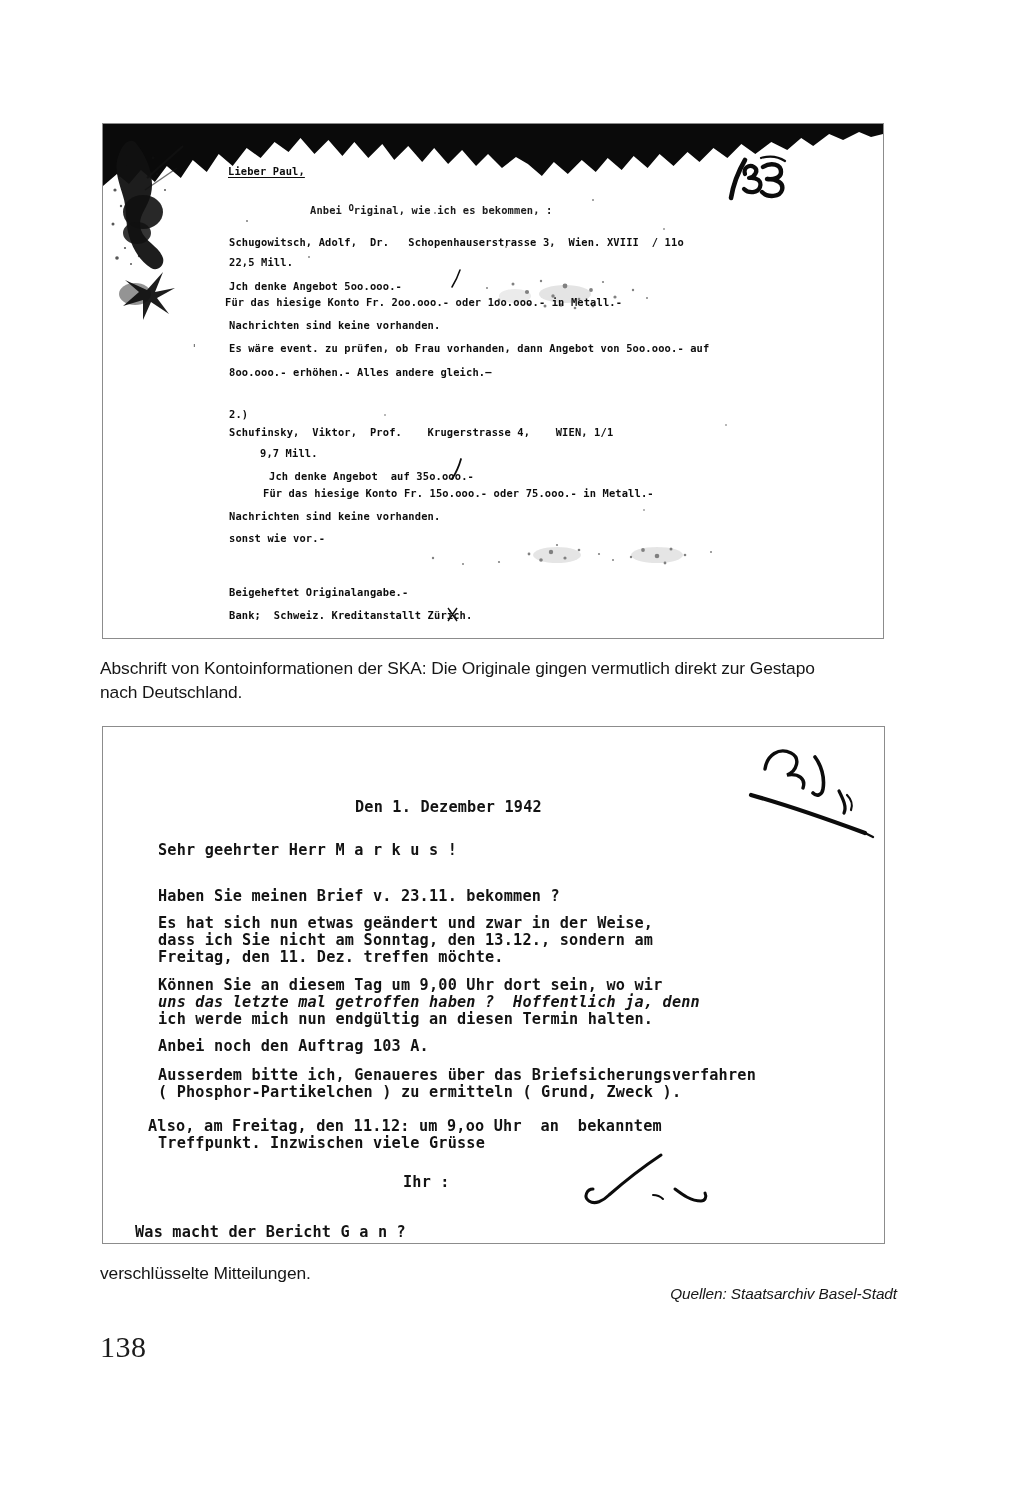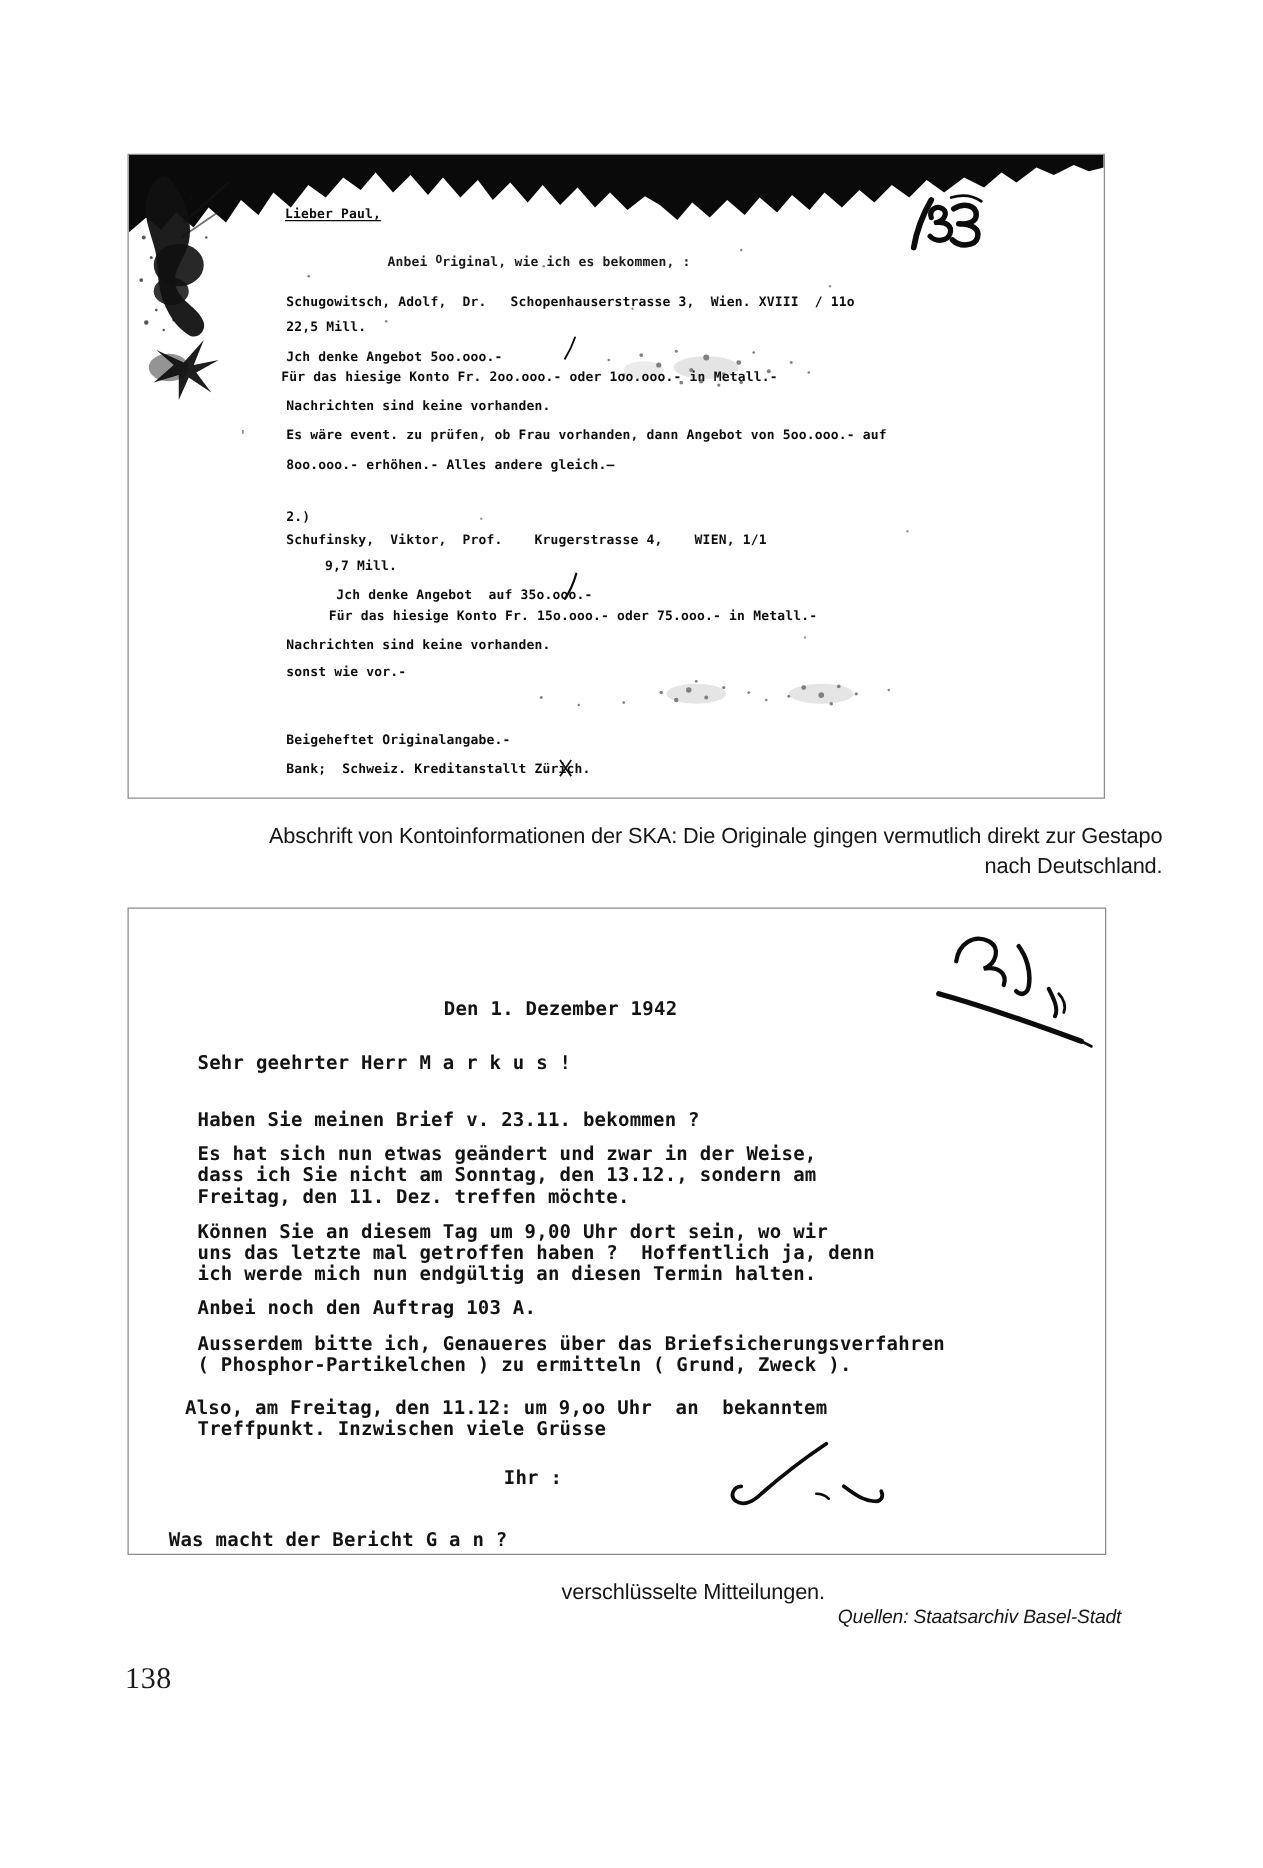--- a/index.html
+++ b/index.html
@@ -75,39 +75,38 @@
   }
 
   
   .caption {
     position: absolute;
     font-family: "Liberation Sans", sans-serif;
     font-size: 17.4px;
     line-height: 24px;
     color: #161616;
     letter-spacing: -0.1px;
-    text-align: right;
   }
   .caption-source {
     position: absolute;
     font-family: "Liberation Sans", sans-serif;
     font-style: italic;
     font-size: 15.4px;
     color: #161616;
     letter-spacing: -0.1px;
     text-align: right;
   }
 
   
   .page-number {
     position: absolute;
     left: 100px;
     top: 1330px;
     font-family: "Liberation Serif", serif;
-    font-size: 24px;
+    font-size: 30px;
     color: #1b1b1b;
     letter-spacing: 0.5px;
   }
 
   
   .blotch {
     position: absolute;
     pointer-events: none;
   }
   .ink-top {
@@ -314,21 +313,21 @@
 
     <div class="letter-text" style="left:55px; top:115px;">Sehr geehrter Herr M a r k u s !</div>
 
     <div class="letter-text" style="left:55px; top:161px;">Haben Sie meinen Brief v. 23.11. bekommen ?</div>
 
     <div class="letter-text" style="left:55px; top:188px;">Es hat sich nun etwas geändert und zwar in der Weise,</div>
     <div class="letter-text" style="left:55px; top:205px;">dass ich Sie nicht am Sonntag, den 13.12., sondern am</div>
     <div class="letter-text" style="left:55px; top:222px;">Freitag, den 11. Dez. treffen möchte.</div>
 
     <div class="letter-text" style="left:55px; top:250px;">Können Sie an diesem Tag um 9,00 Uhr dort sein, wo wir</div>
-    <div class="letter-text" style="left:55px; top:267px;">uns das letzte mal getroffen haben ?  Hoffentlich ja, denn</div>
+    <div class="letter-text" style="left:55px; top:267px;font-style:italic;">uns das letzte mal getroffen haben ?  Hoffentlich ja, denn</div>
     <div class="letter-text" style="left:55px; top:284px;">ich werde mich nun endgültig an diesen Termin halten.</div>
 
     <div class="letter-text" style="left:55px; top:311px;">Anbei noch den Auftrag 103 A.</div>
 
     <div class="letter-text" style="left:55px; top:340px;">Ausserdem bitte ich, Genaueres über das Briefsicherungsverfahren</div>
     <div class="letter-text" style="left:55px; top:357px;">( Phosphor-Partikelchen ) zu ermitteln ( Grund, Zweck ).</div>
 
     <div class="letter-text" style="left:45px; top:391px;">Also, am Freitag, den 11.12: um 9,oo Uhr  an  bekanntem</div>
     <div class="letter-text" style="left:55px; top:408px;">Treffpunkt. Inzwischen viele Grüsse</div>
 

